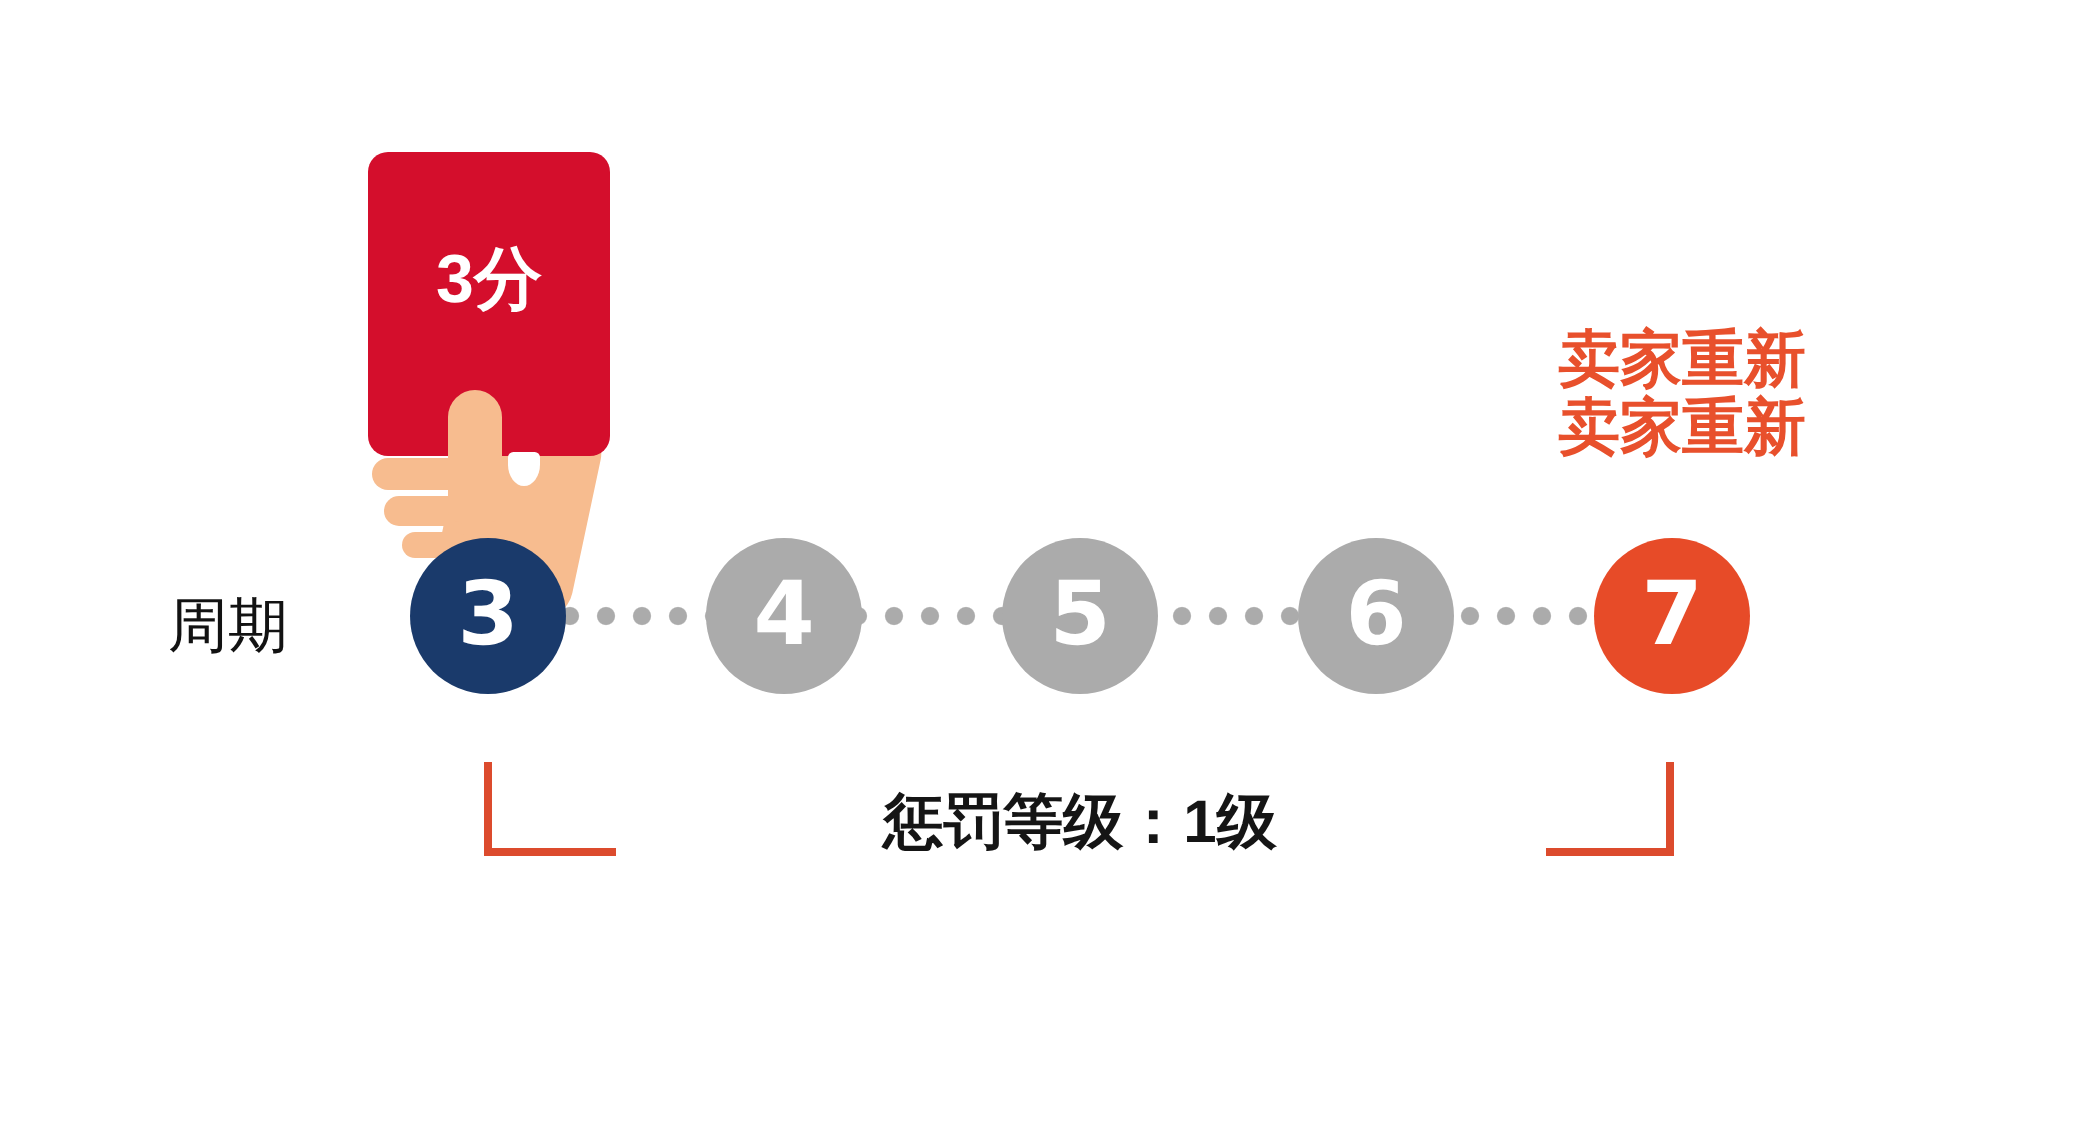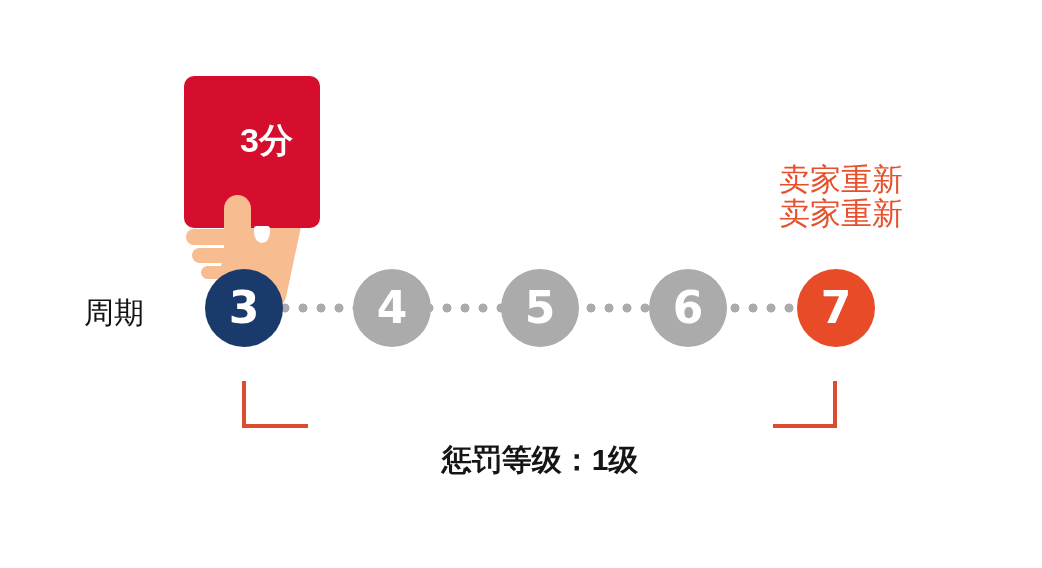--- a/index.html
+++ b/index.html
@@ -2,22 +2,22 @@
 <html><head>
 <meta charset="utf-8">
 <style>
   html,body{margin:0;padding:0;background:#fff;}
   #stage{
     position:relative;width:1042px;height:568px;background:#fff;overflow:hidden;
     font-family:"Liberation Sans",sans-serif;
   }
   
   .red-card{
-    position:absolute;left:184px;top:76px;width:107px;height:152px;
-    background:#D40E2C;border-radius:10px;z-index:2;padding-left:29px;
+    position:absolute;left:184px;top:76px;width:121px;height:152px;
+    background:#D40E2C;border-radius:10px;z-index:2;
   }
   .red-card .score{
     padding-top:47px;text-align:center;color:#fff;
     font-size:34px;font-weight:700;line-height:34px;
   }
   .palm{
     position:absolute;left:224px;top:206px;width:70px;height:100px;
     background:#F7BC8F;border-radius:16px;transform:rotate(12deg);z-index:1;
   }
   .thumb{
@@ -49,28 +49,28 @@
     font-size:44px;font-weight:700;
   }
   .node-0{left:205px;background:#1A3A6B;}
   .node-1{left:353px;background:#ABABAB;}
   .node-2{left:501px;background:#ABABAB;}
   .node-3{left:649px;background:#ABABAB;}
   .node-4{left:797px;background:#E74B28;}
   
   .rights-note{
     position:absolute;left:775px;top:163px;width:132px;text-align:center;
-    color:#E8502C;font-size:31px;font-weight:400;line-height:34px;z-index:6;
+    color:#E8502C;font-size:31px;font-weight:700;line-height:34px;z-index:6;
   }
   .bracket{position:absolute;top:381px;height:43px;z-index:6;}
   .bracket-left{left:242px;width:62px;border-left:4px solid #DC4B2D;border-bottom:4px solid #DC4B2D;}
   .bracket-right{left:773px;width:60px;border-right:4px solid #DC4B2D;border-bottom:4px solid #DC4B2D;}
   .penalty-info{
     position:absolute;left:338px;top:394px;width:404px;text-align:center;
-    color:#151515;font-size:30px;font-weight:700;line-height:36px;z-index:6;margin-top:48px;
+    color:#151515;font-size:30px;font-weight:700;line-height:36px;z-index:6;
   }
 </style>
 </head>
 <body>
 
 <div id="stage">
 
   <div class="connector"></div>
 
   <div class="palm"></div>

